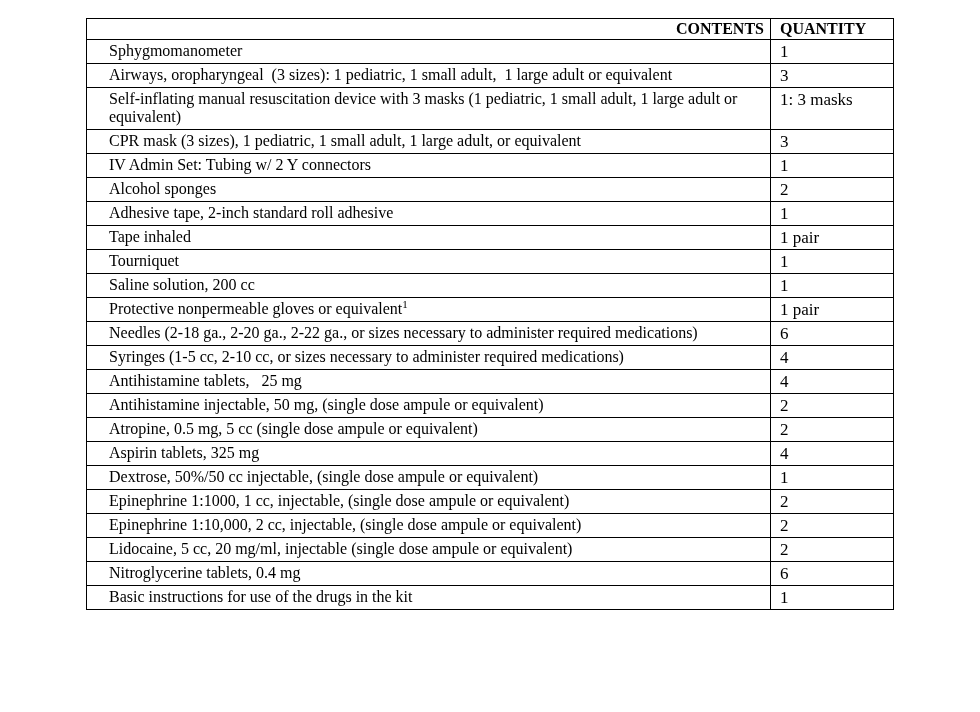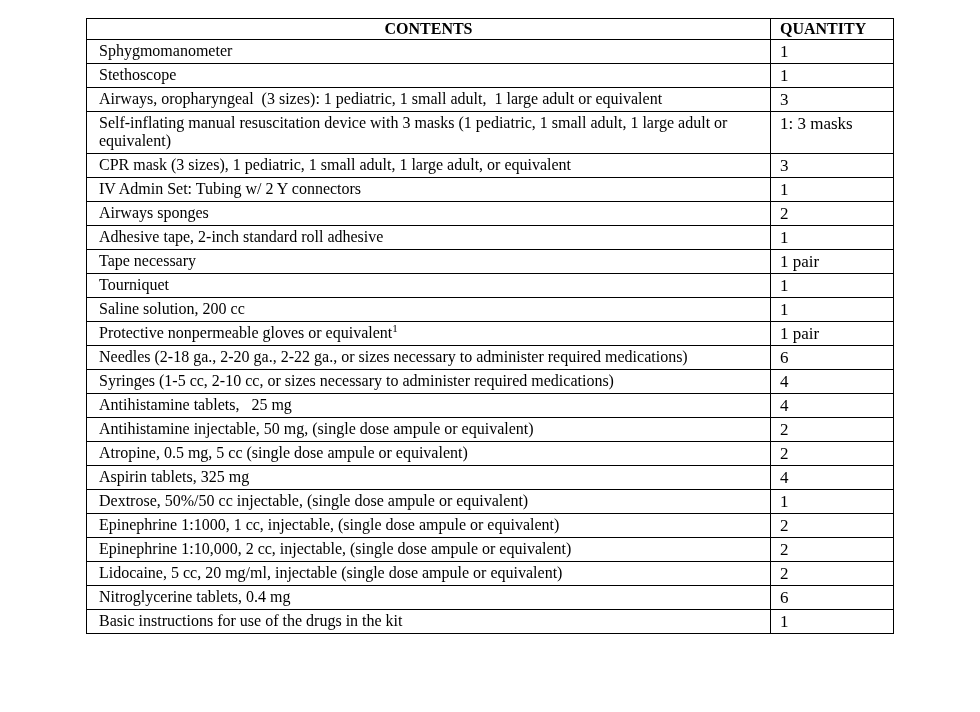--- a/index.html
+++ b/index.html
@@ -28,26 +28,26 @@
     vertical-align: top;
     overflow: hidden;
   }
   .doc-table th {
     font-size: 16px;
     font-weight: bold;
     height: 21px;
     line-height: 18px;
     padding: 1px 6px 1px 6px;
   }
-  th.contents-header { text-align: center; margin-left: 23px; }
+  th.contents-header { text-align: right; margin-left: 23px; }
   th.quantity-header { text-align: left; padding-left: 9px; margin-top: 12px; }
   td.contents-cell {
     font-size: 16px;
     line-height: 18px;
-    padding: 2px 10px 3px 12px;
+    padding: 2px 10px 3px 22px;
     height: 24px;
     white-space: pre-wrap;
   }
   td.quantity-cell {
     font-size: 17px;
     line-height: 19px;
     padding: 2px 4px 2px 9px;
   }
   td.contents-cell sup {
     font-size: 11px;
@@ -68,49 +68,45 @@
       <th class="contents-header">CONTENTS</th>
       <th class="quantity-header">QUANTITY</th>
     </tr>
   </thead>
   <tbody id="table-body">
       <tr>
         <td class="contents-cell">Sphygmomanometer</td>
         <td class="quantity-cell">1</td>
       </tr>
       <tr>
-        <td class="contents-cell">Stethoscope</td>
-        <td class="quantity-cell">1</td>
-      </tr>
-      <tr>
         <td class="contents-cell">Airways, oropharyngeal  (3 sizes): 1 pediatric, 1 small adult,  1 large adult or equivalent</td>
         <td class="quantity-cell">3</td>
       </tr>
       <tr>
         <td class="contents-cell">Self-inflating manual resuscitation device with 3 masks (1 pediatric, 1 small adult, 1 large adult or equivalent)</td>
         <td class="quantity-cell">1: 3 masks</td>
       </tr>
       <tr>
         <td class="contents-cell">CPR mask (3 sizes), 1 pediatric, 1 small adult, 1 large adult, or equivalent</td>
         <td class="quantity-cell">3</td>
       </tr>
       <tr>
         <td class="contents-cell">IV Admin Set: Tubing w/ 2 Y connectors</td>
         <td class="quantity-cell">1</td>
       </tr>
       <tr>
-        <td class="contents-cell">Airways sponges</td>
+        <td class="contents-cell">Alcohol sponges</td>
         <td class="quantity-cell">2</td>
       </tr>
       <tr>
         <td class="contents-cell">Adhesive tape, 2-inch standard roll adhesive</td>
         <td class="quantity-cell">1</td>
       </tr>
       <tr>
-        <td class="contents-cell">Tape necessary</td>
+        <td class="contents-cell">Tape inhaled</td>
         <td class="quantity-cell">1 pair</td>
       </tr>
       <tr>
         <td class="contents-cell">Tourniquet</td>
         <td class="quantity-cell">1</td>
       </tr>
       <tr>
         <td class="contents-cell">Saline solution, 200 cc</td>
         <td class="quantity-cell">1</td>
       </tr>

